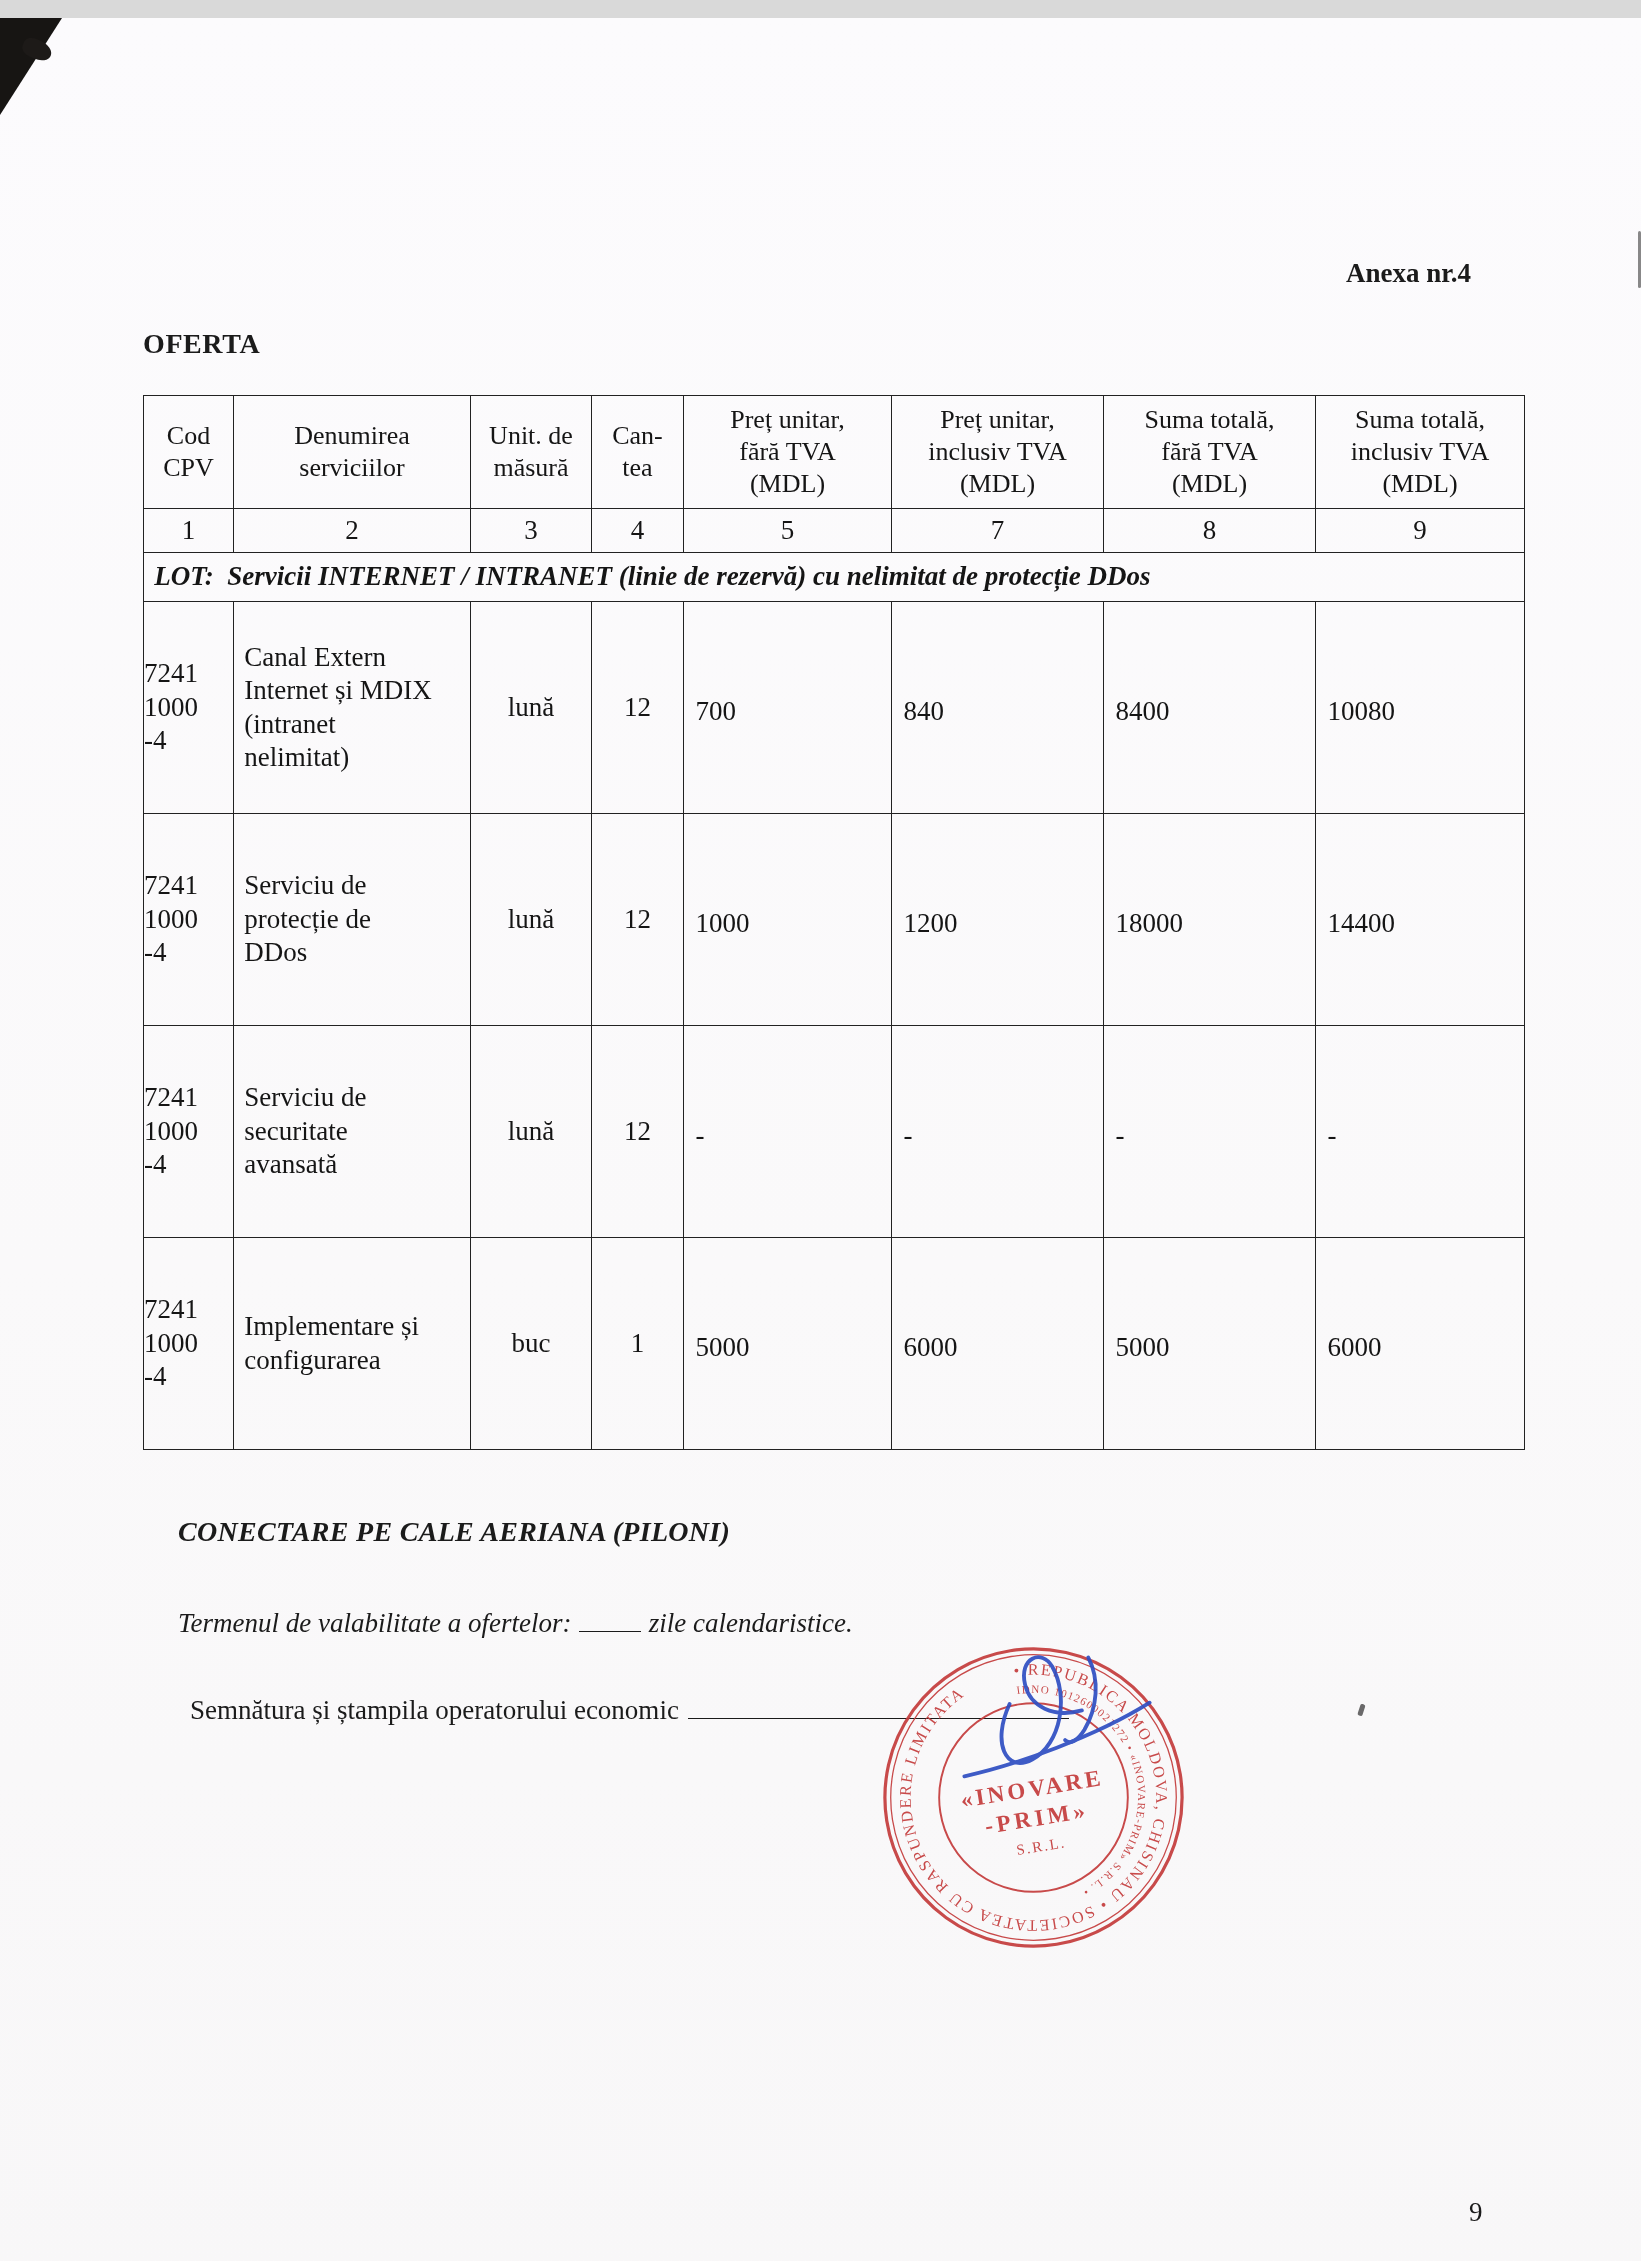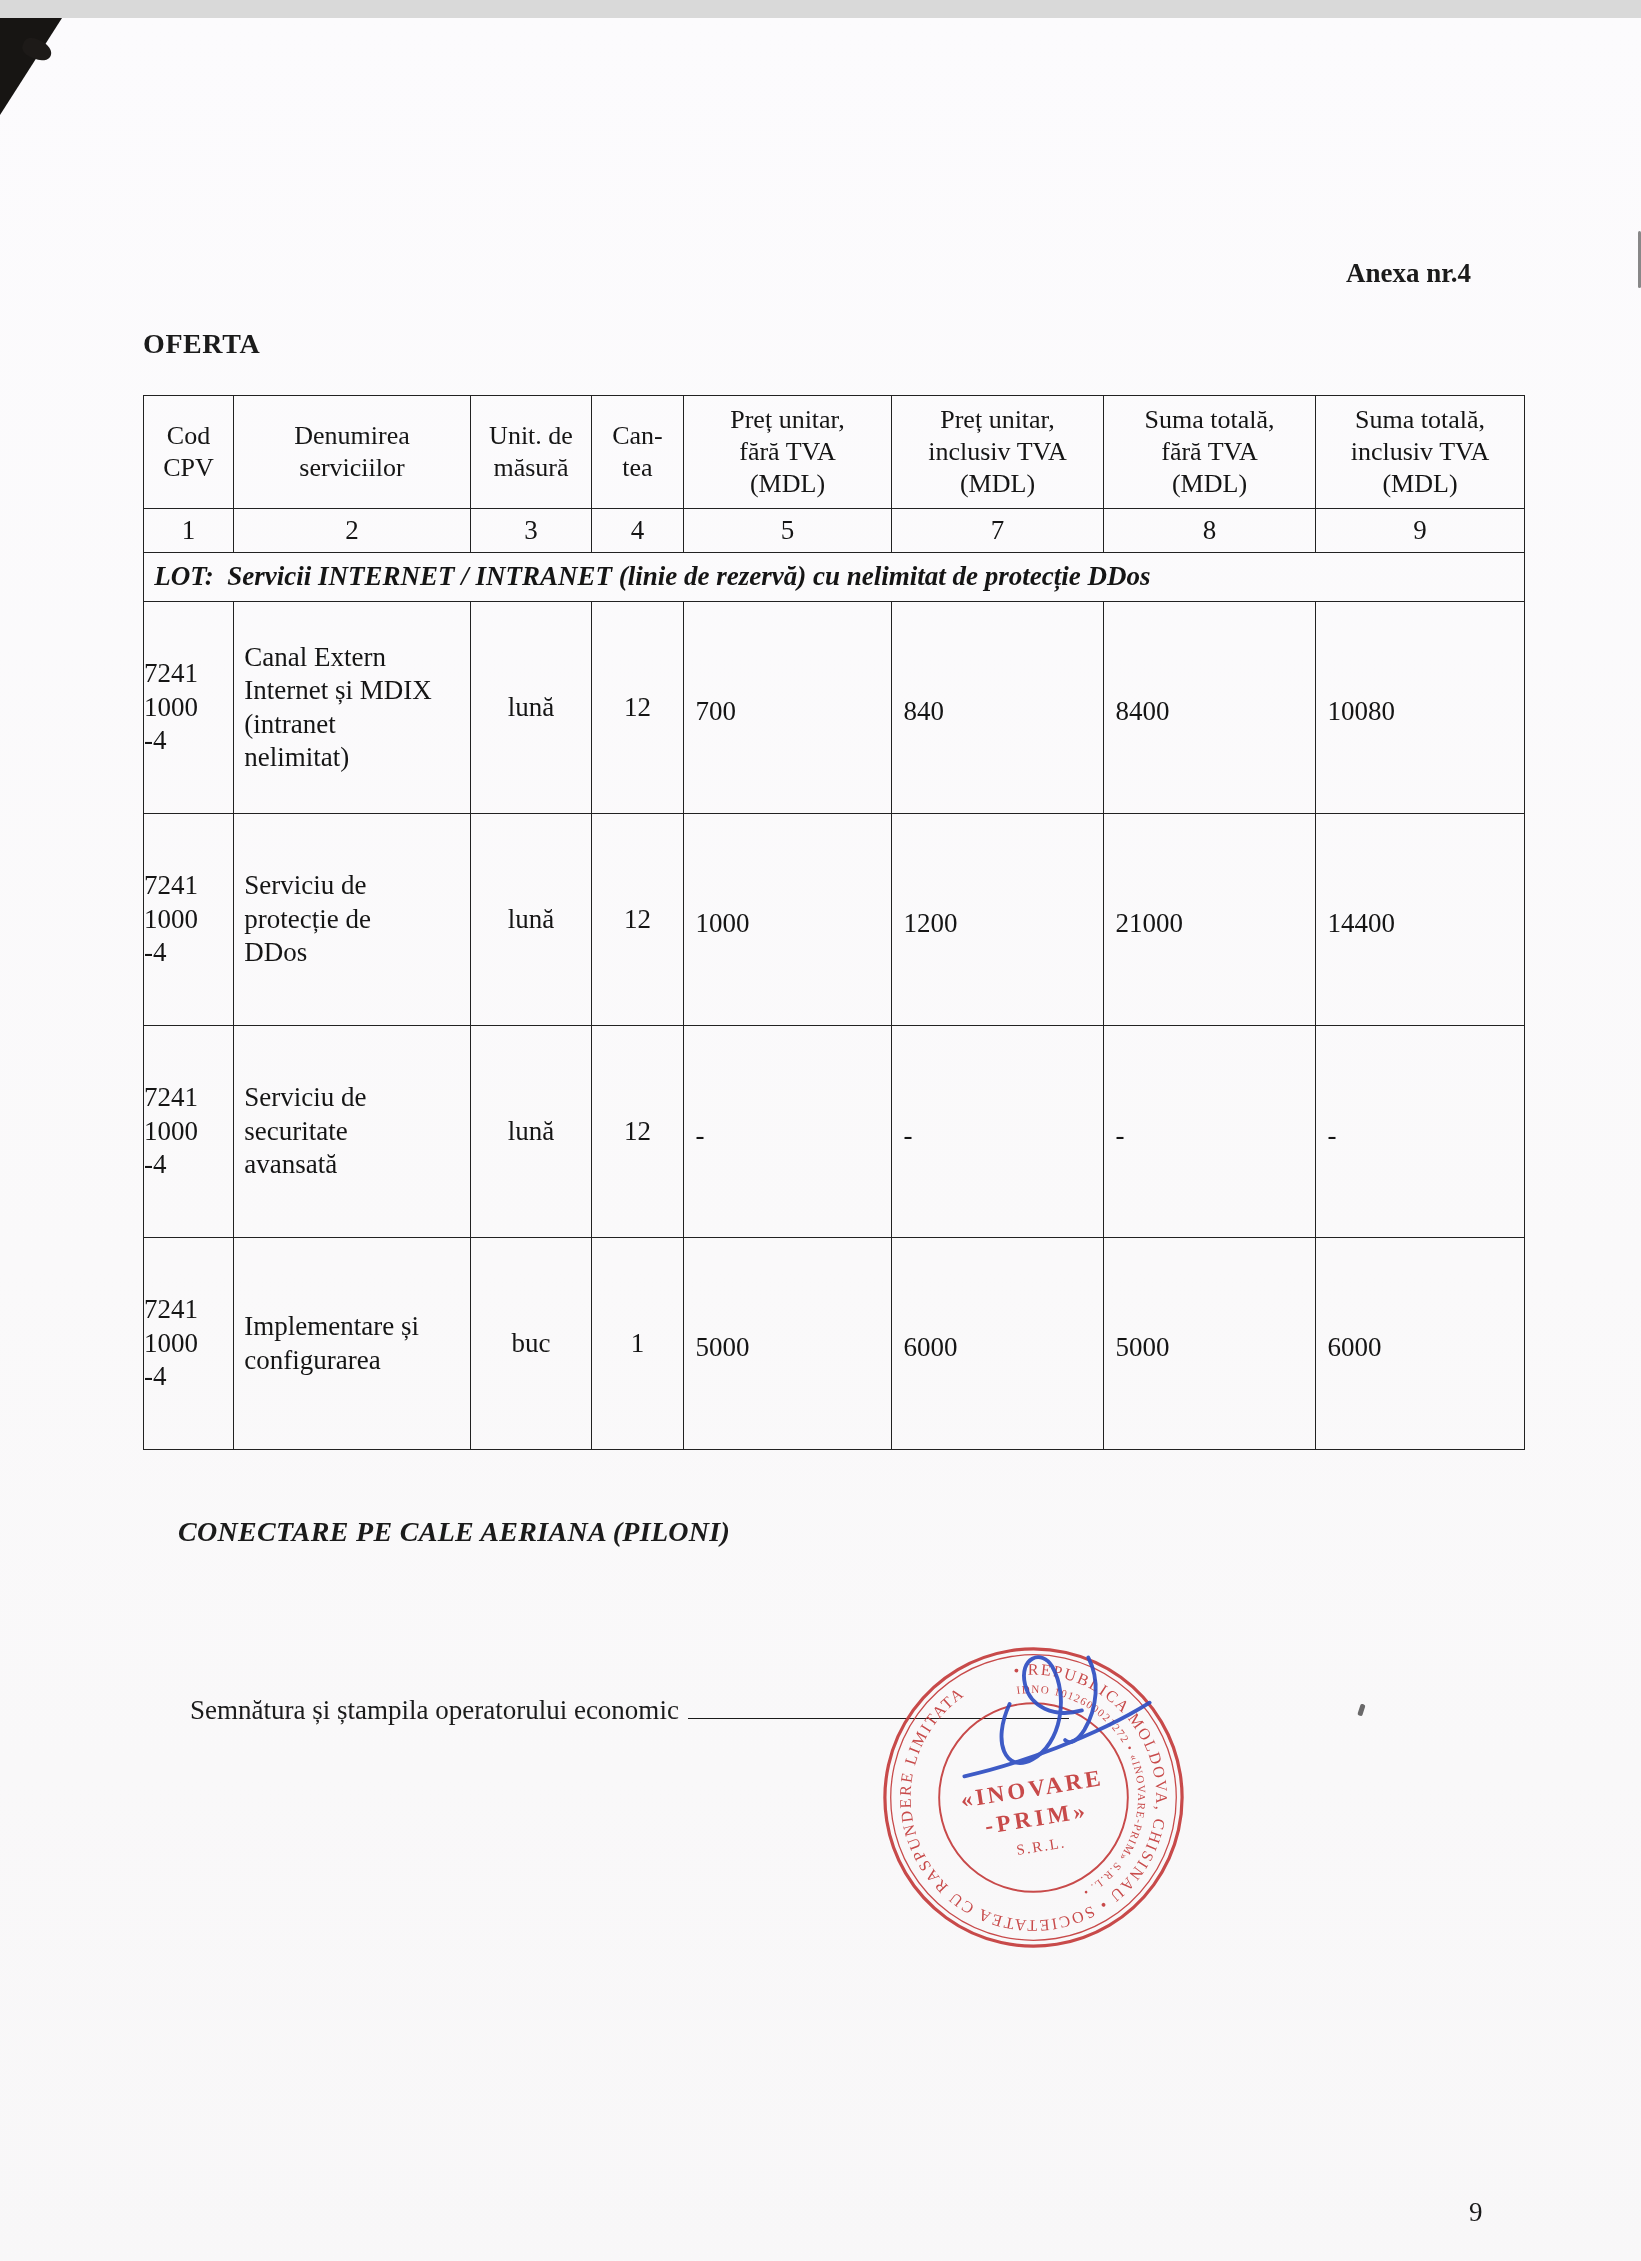--- a/index.html
+++ b/index.html
@@ -145,21 +145,21 @@
         <td class="cpv cell-pre">7241
 1000
 -4</td>
         <td class="name cell-pre">Serviciu de
 protecție de
 DDos</td>
         <td class="unit">lună</td>
         <td class="qty">12</td>
         <td class="price">1000</td>
         <td class="price">1200</td>
-        <td class="price">21000</td>
+        <td class="price">18000</td>
         <td class="price">14400</td>
       </tr>
       <tr class="row-data">
         <td class="cpv cell-pre">7241
 1000
 -4</td>
         <td class="name cell-pre">Serviciu de
 securitate
 avansată</td>
         <td class="unit">lună</td>
@@ -181,20 +181,23 @@
         <td class="price">6000</td>
         <td class="price">5000</td>
         <td class="price">6000</td>
       </tr>
 
     </tbody>
   </table>
 
   <div class="conectare">CONECTARE PE CALE AERIANA (PILONI)</div>
 
+  <div class="termen">
+    <span>Termenul de valabilitate a ofertelor:</span><span class="termen-blank"></span><span>zile calendaristice.</span>
+  </div>
 
   <div class="semnatura">
     <span>Semnătura și ștampila operatorului economic</span><span class="sig-line"></span>
   </div>
 
   <div class="stamp-wrap">
     <svg width="323" height="323" viewBox="0 0 500 500">
       <g fill="none" stroke="#c43c3c">
         <circle cx="250" cy="250" r="230" stroke-width="5"></circle>
         <circle cx="250" cy="250" r="221" stroke-width="2"></circle>

